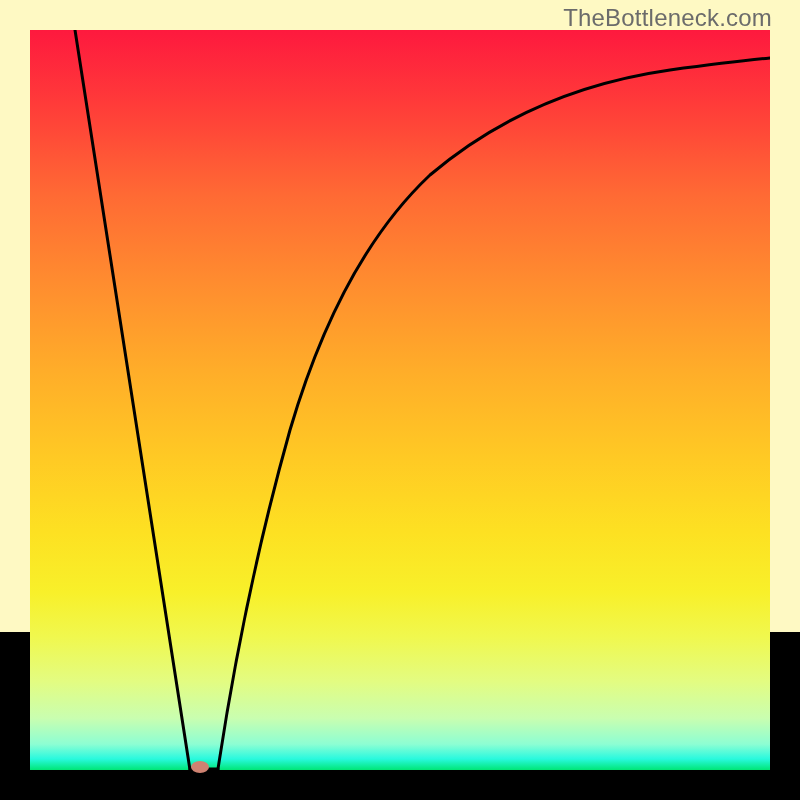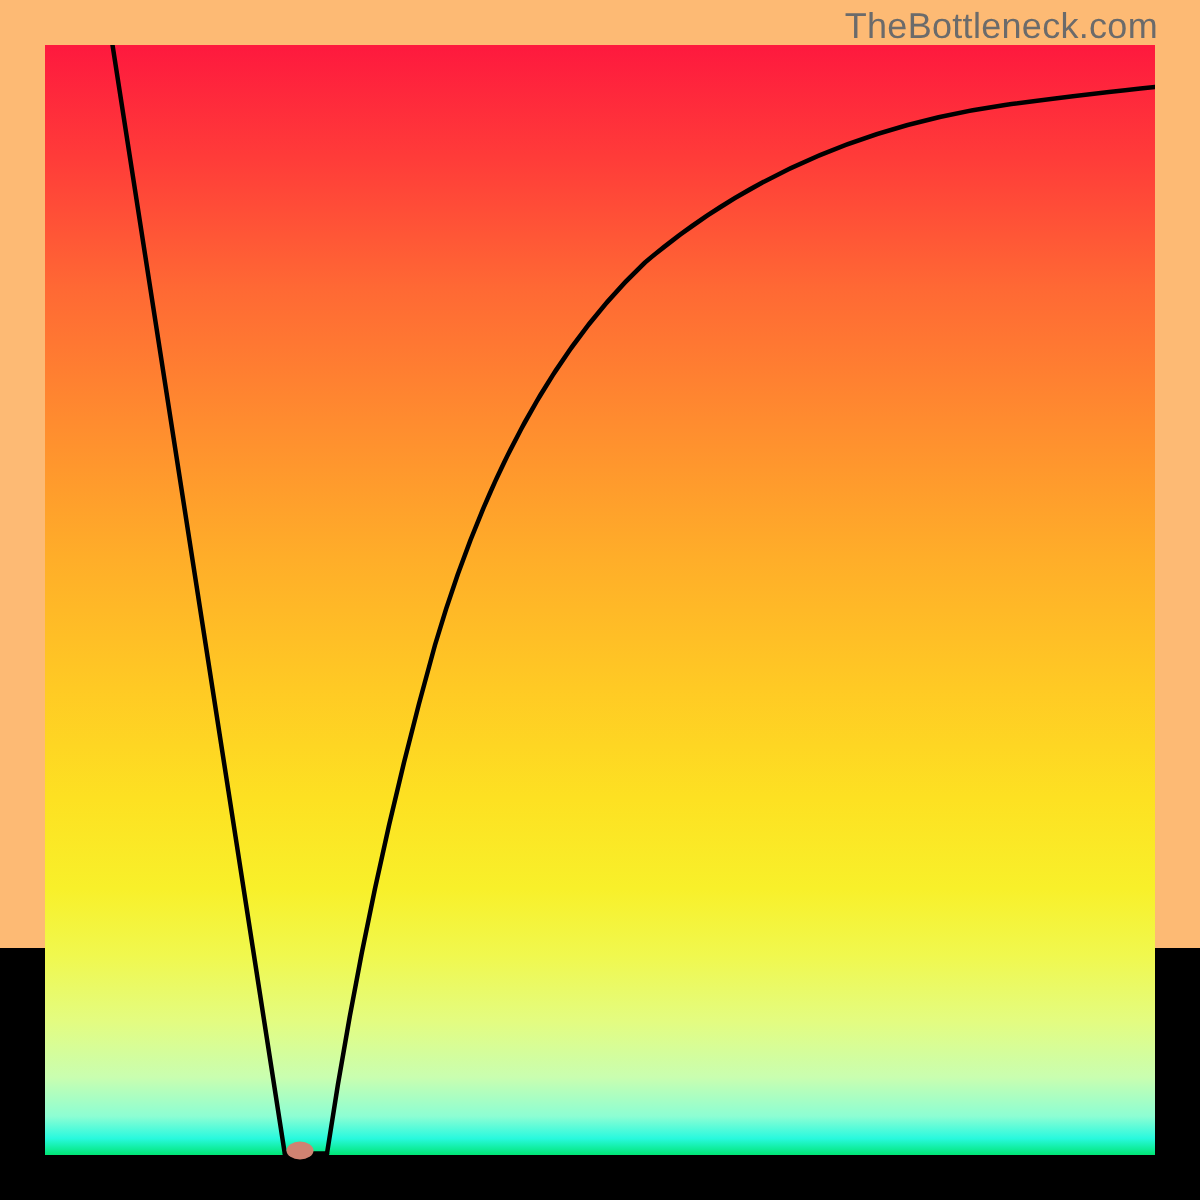--- a/index.html
+++ b/index.html
@@ -9,21 +9,21 @@
     height: 800px;
     background: #000;
     overflow: hidden;
   }
   .frame {
     position: absolute;
     left: 0;
     top: 0;
     width: 800px;
     height: 632px;
-    background: #fdba74;
+    background: #fef9c3;
   }
   .plot-area {
     position: absolute;
     left: 30px;
     top: 30px;
     width: 740px;
     height: 740px;
     background: linear-gradient(to bottom,
       #fe193e 0%,
       #ff3b39 10%,

